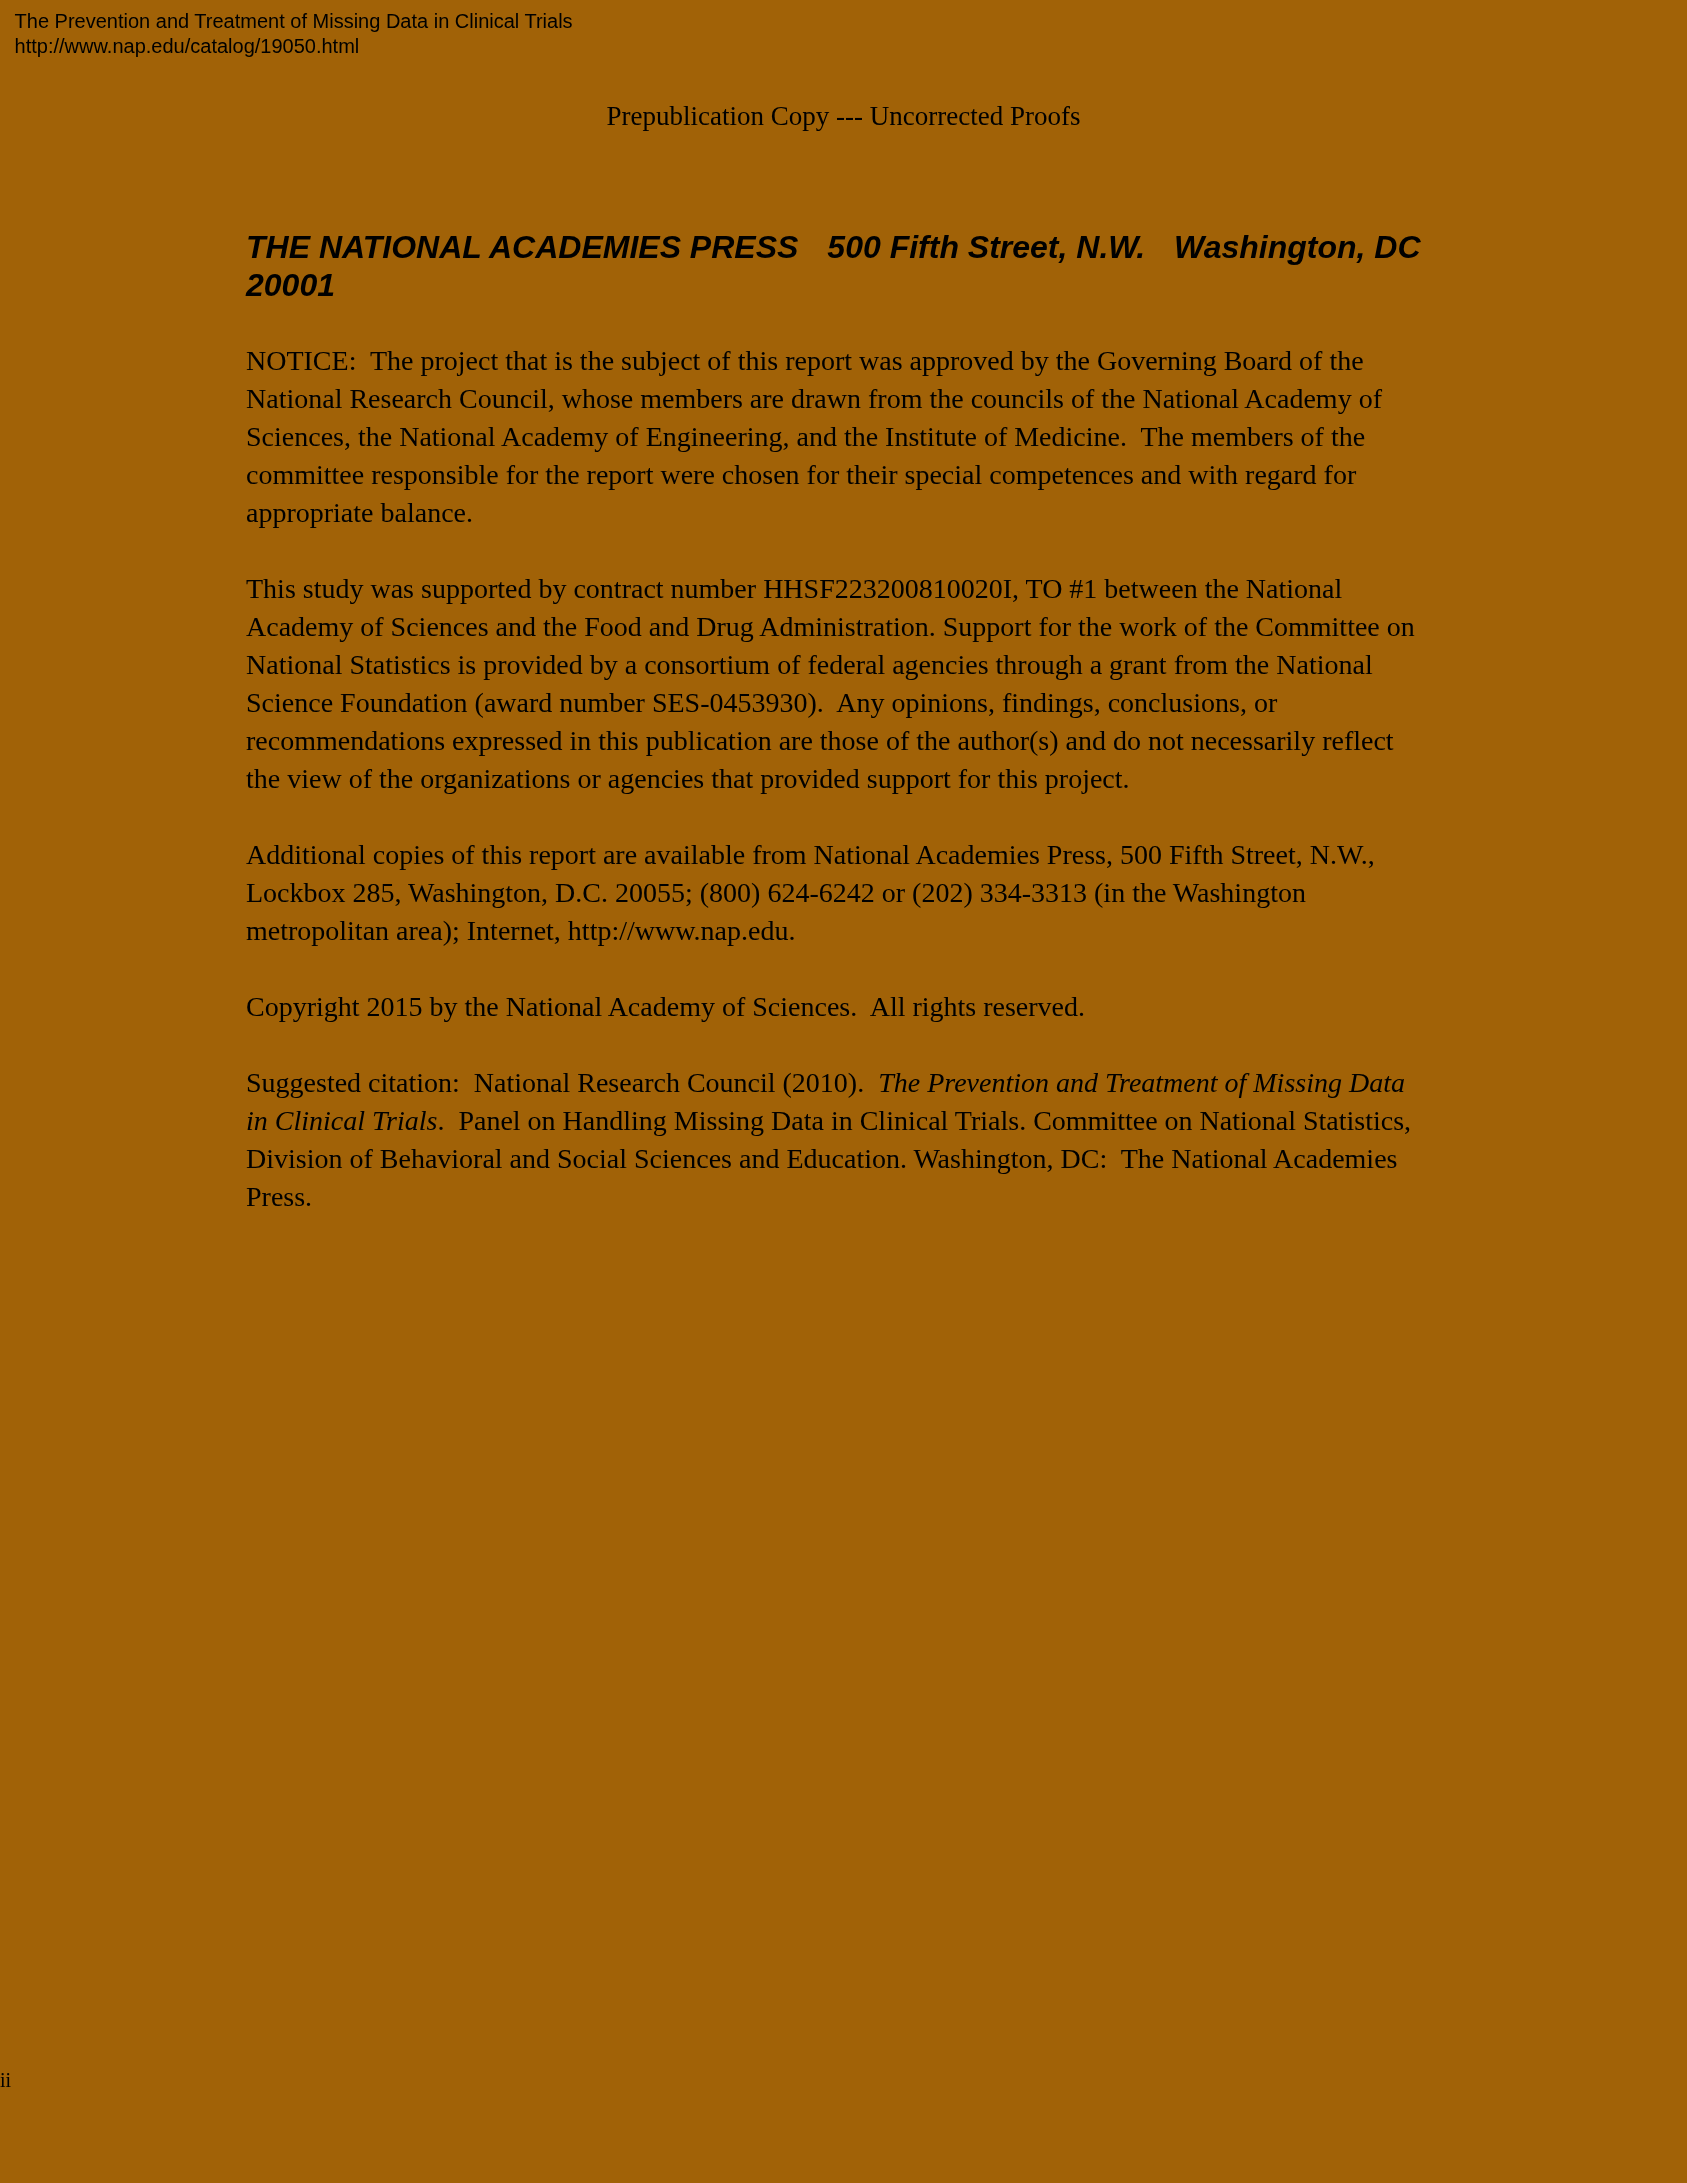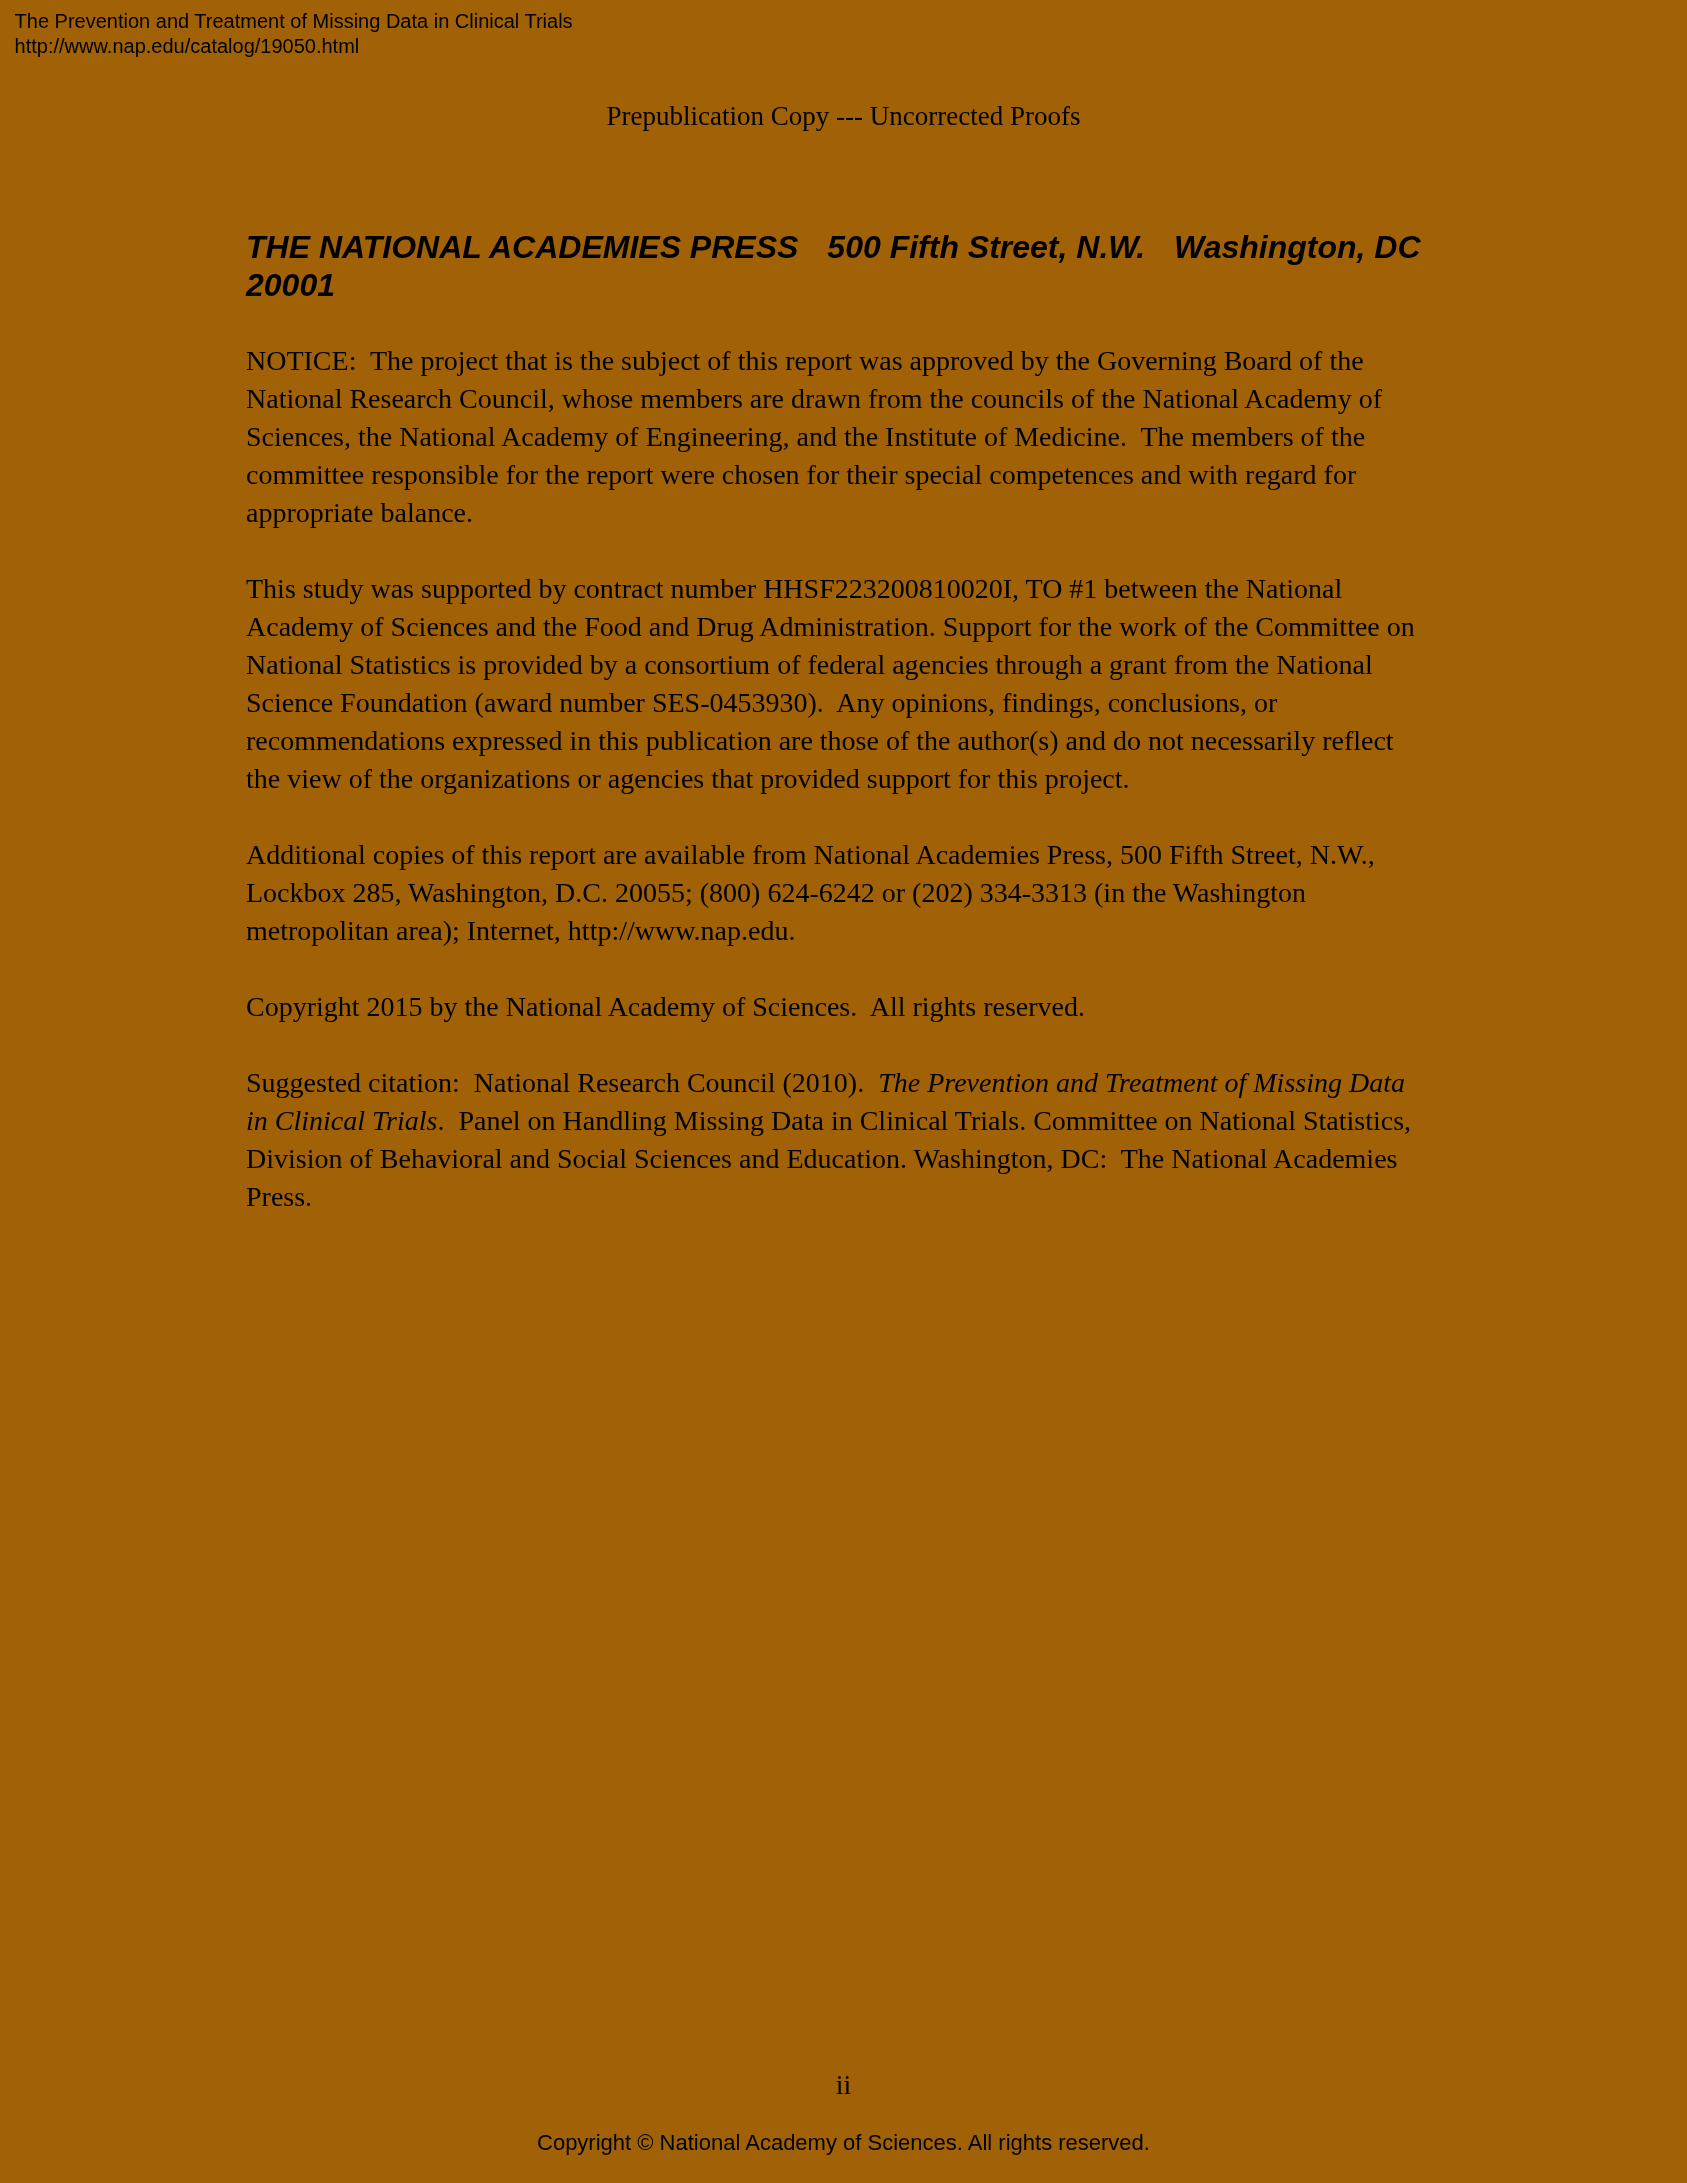--- a/index.html
+++ b/index.html
@@ -51,22 +51,21 @@
     font-style: italic;
     font-size: 32px;
   }
   .press-line span:not(:last-child) { margin-right: 29px; }
   .block { display: block; }
   .page-number {
     position: absolute;
     top: 2069px;
     left: 0;
     width: 100%;
-    text-align: center;
-    font-size: 28px;
+    font-size: 20px;
   }
   .footer-line {
     position: absolute;
     top: 2130px;
     left: 0;
     width: 100%;
     text-align: center;
     font-family: "Liberation Sans", sans-serif;
     font-size: 22px;
   }
@@ -95,16 +94,15 @@
     <p>Additional copies of this report are available from National Academies Press, 500 Fifth Street, N.W., Lockbox 285, Washington, D.C. 20055; (800) 624-6242 or (202) 334-3313 (in the Washington metropolitan area); Internet, http://www.nap.edu.</p>
 
     <p>Copyright 2015 by the National Academy of Sciences.  All rights reserved.</p>
 
 
     <p><span>Suggested citation:  National Research Council (2010).  </span><i>The Prevention and Treatment of Missing Data in Clinical Trials</i><span>.  Panel on Handling Missing Data in Clinical Trials. Committee on National Statistics, Division of Behavioral and Social Sciences and Education. Washington, DC:  The National Academies Press.</span></p>
   </div>
 
   <div class="page-number">ii</div>
 
-  <div class="footer-line">Copyright © National Academy of Sciences. All rights reserved.</div>
 
 </div>
 
 
 </body></html>

